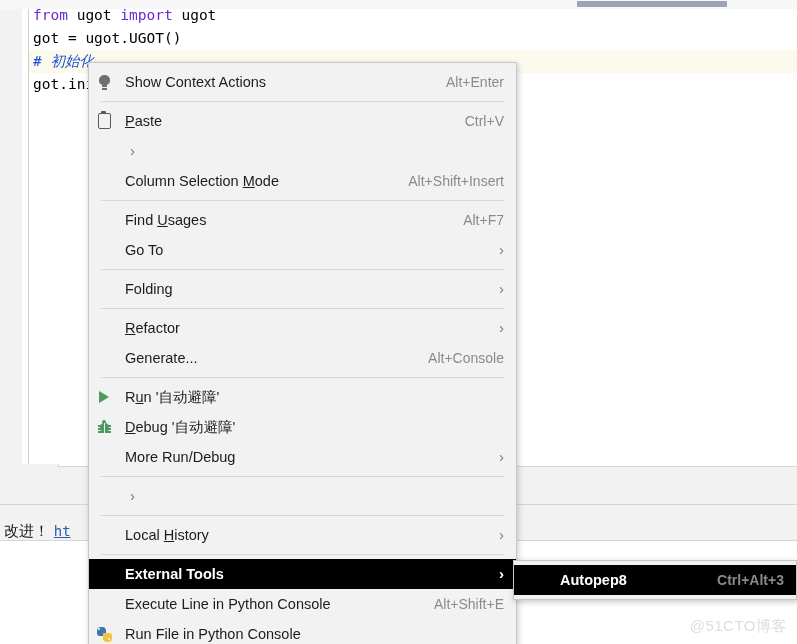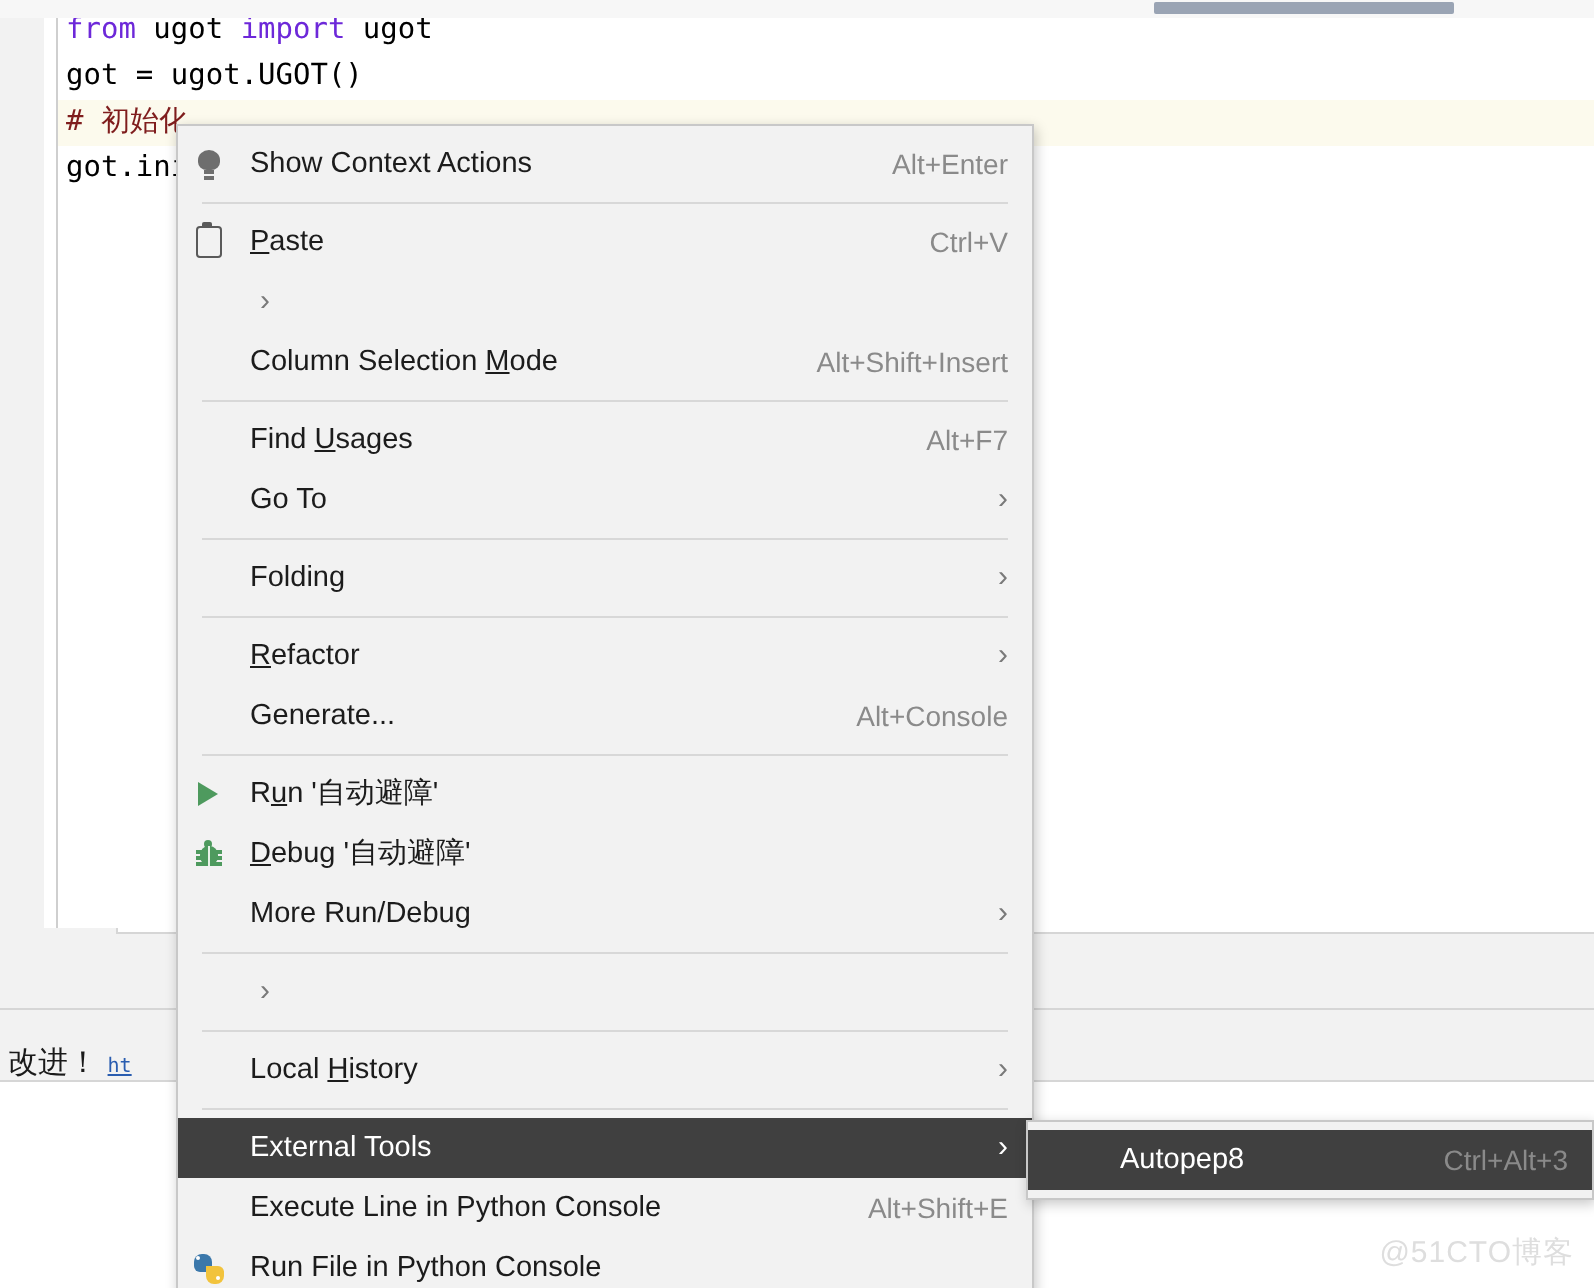--- a/index.html
+++ b/index.html
@@ -11,49 +11,49 @@
   }
   
   #editor-area{position:absolute;left:0;top:0;width:797px;height:464px;background:#ffffff;}
   #gutter{position:absolute;left:0;top:0;width:22px;height:464px;background:#f2f2f2;border-right:1px solid #d9d9d9;}
   #gutter-sub{position:absolute;left:22px;top:0;width:6px;height:464px;background:#ffffff;border-right:1px solid #cfcfcf;}
   #code{position:absolute;left:29px;top:4px;right:0;bottom:0;
     font-family:"DejaVu Sans Mono","Liberation Mono",monospace;font-size:14.5px;line-height:23px;}
   .cl{height:23px;white-space:pre;padding-left:4px;color:#000000;}
   .cl.cur{background:#fcfaed;}
   .kw{color:#6d28d9;}
-  .cm{color:#7f1d1d;}
+  .cm{color:#1d4ed8;font-style:italic;}
   
   #h-scroll-track{position:absolute;left:0;top:0;width:797px;height:9px;background:#f7f7f7;}
   #h-scroll-thumb{position:absolute;left:577px;top:1px;width:150px;height:6px;background:#9aa4b4;border-radius:1px;}
   
   #panel-top{position:absolute;left:0;top:464px;width:797px;height:2px;background:#ffffff;border-bottom:1px solid #d6d6d6;}
   #panel-a{position:absolute;left:0;top:467px;width:797px;height:37px;background:#f2f2f2;border-bottom:1px solid #d6d6d6;}
   #panel-b{position:absolute;left:0;top:505px;width:797px;height:35px;background:#f2f2f2;border-bottom:1px solid #d6d6d6;}
   #panel-c{position:absolute;left:0;top:541px;width:797px;height:103px;background:#ffffff;}
   #console-line{position:absolute;left:4px;top:522px;width:520px;height:26px;
       font-family:"DejaVu Sans","Liberation Sans",sans-serif;font-size:15px;color:#1a1a1a;white-space:nowrap;}
-  #console-line .lnk{color:#2a5db0;text-decoration:underline;font-family:"DejaVu Sans Mono","Liberation Mono",monospace;font-size:10px;}
+  #console-line .lnk{color:#2a5db0;text-decoration:underline;font-family:"DejaVu Sans Mono","Liberation Mono",monospace;font-size:14px;}
   
   #panel-tab{position:absolute;left:0;top:464px;width:58px;height:4px;background:#f2f2f2;border-right:1px solid #d6d6d6;}
   
   #ctx-menu{
     position:absolute;left:88px;top:62px;width:429px;
     background:#f2f2f2;border:1px solid #c8c8c8;
     box-shadow:1px 2px 6px rgba(0,0,0,0.22);
     font-size:14.5px;color:#1c1c1c;
     padding:4px 0 0 0;
     box-sizing:border-box;
   }
   .mi{position:relative;height:30px;line-height:30px;display:flex;padding:0 10px 0 0;cursor:default;white-space:nowrap;}
   .mi .ico{width:30px;min-width:30px;display:flex;align-items:center;justify-content:center;height:30px;}
   .mi .lbl{flex:1;padding-left:6px;}
   .mi .acc{color:#8a8a8a;font-size:14px;padding-right:2px;}
   .mi .arw{color:#7a7a7a;font-size:15px;width:16px;text-align:right;padding-right:2px;}
-  .mi.sel{background:#404040;color:#ffffff;}
+  .mi.sel{background:#000000;color:#ffffff;font-weight:bold;}
   .mi.sel .arw{color:#ffffff;}
   .sep{height:1px;background:#d8d8d8;margin:4px 12px;}
   u.mn{text-decoration:underline;text-underline-offset:1px;}
   
   .bulb{position:relative;width:11px;height:15px;}
   .bulb .glass{position:absolute;left:0;top:0;width:11px;height:10px;border-radius:50% 50% 40% 40%;background:#6e6e6e;}
   .bulb .base{position:absolute;left:3px;top:10px;width:5px;height:2px;background:#6e6e6e;}
   .bulb .base2{position:absolute;left:3px;top:13px;width:5px;height:2px;background:#6e6e6e;}
   .clip{position:relative;width:11px;height:14px;border:1.6px solid #5a5a5a;border-radius:2px;}
   .clip:before{content:"";position:absolute;left:2px;top:-3px;width:5px;height:3px;background:#5a5a5a;border-radius:1px;}

